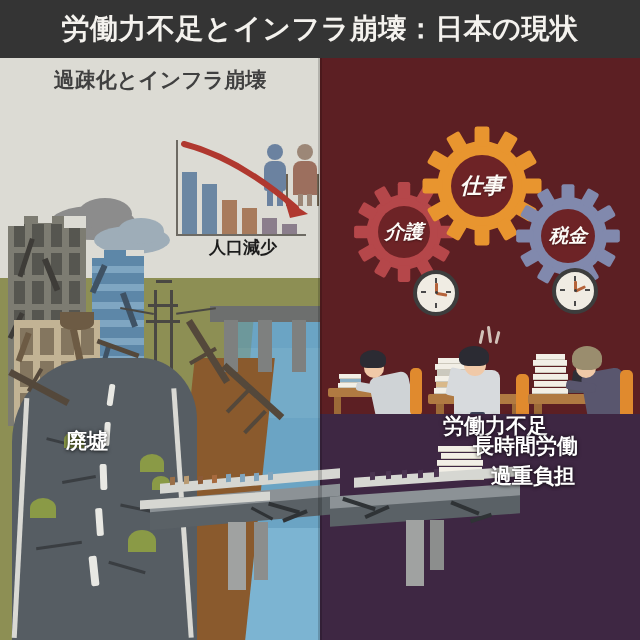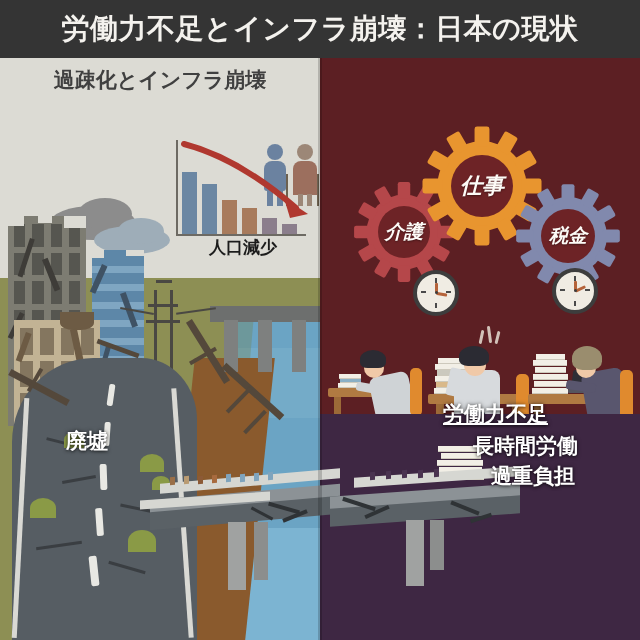--- a/index.html
+++ b/index.html
@@ -184,21 +184,21 @@
   }
   .lbl-outline {
     position:absolute; z-index: 50;
     color:#ffffff; font-weight:bold; white-space:nowrap;
     -webkit-text-stroke: 3px #2b2b2b;
     paint-order: stroke fill;
   }
   .lbl-haikyo  { left: 66px;  top: 427px; font-size: 21px; }
   .lbl-infra   { left: 22px;  top: 457px; font-size: 21px; }
   .lbl-crisis  { left: 222px; top: 443px; font-size: 23px; }
-  .lbl-shortage{ left: 443px; top: 400px; font-size: 21px; text-decoration: underline; }
+  .lbl-shortage{ left: 443px; top: 412px; font-size: 21px; }
   .lbl-long    { left: 473px; top: 432px; font-size: 21px; }
   .lbl-burden  { left: 491px; top: 462px; font-size: 21px; }
 
   .panel-divider {
     position:absolute; left:318px; top:58px; width:4px; height:582px;
     background:rgba(0,0,0,.18); z-index:45;
   }
 </style>
 </head>
 <body>

